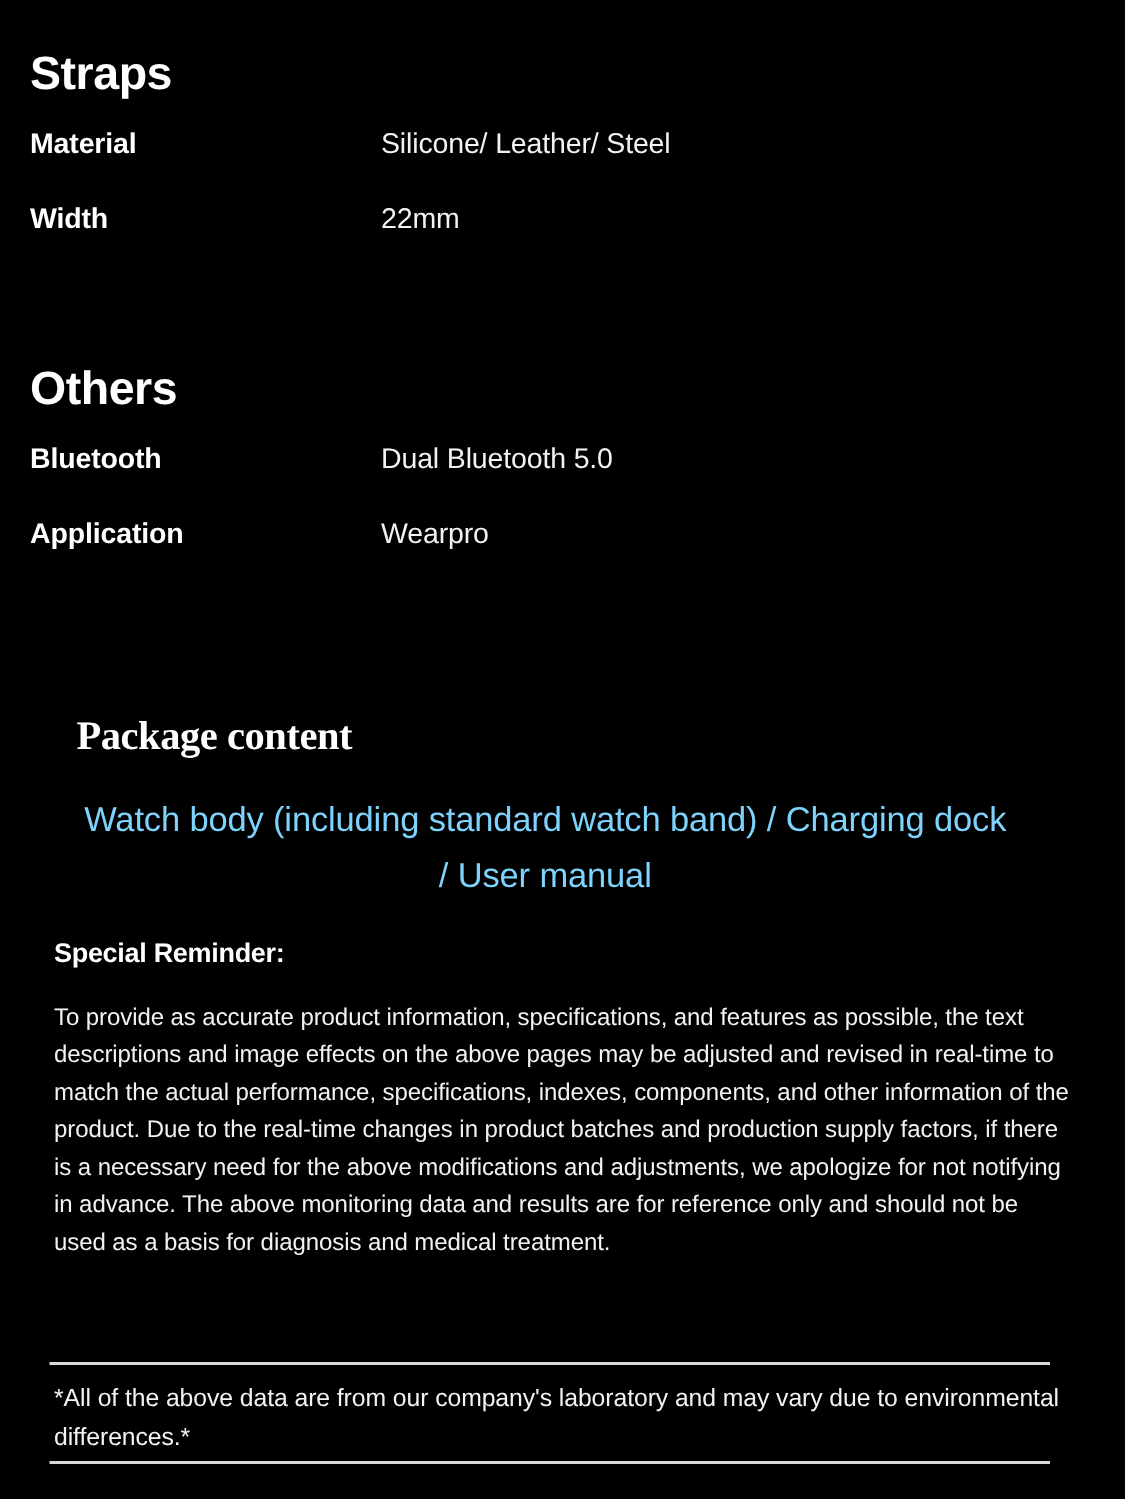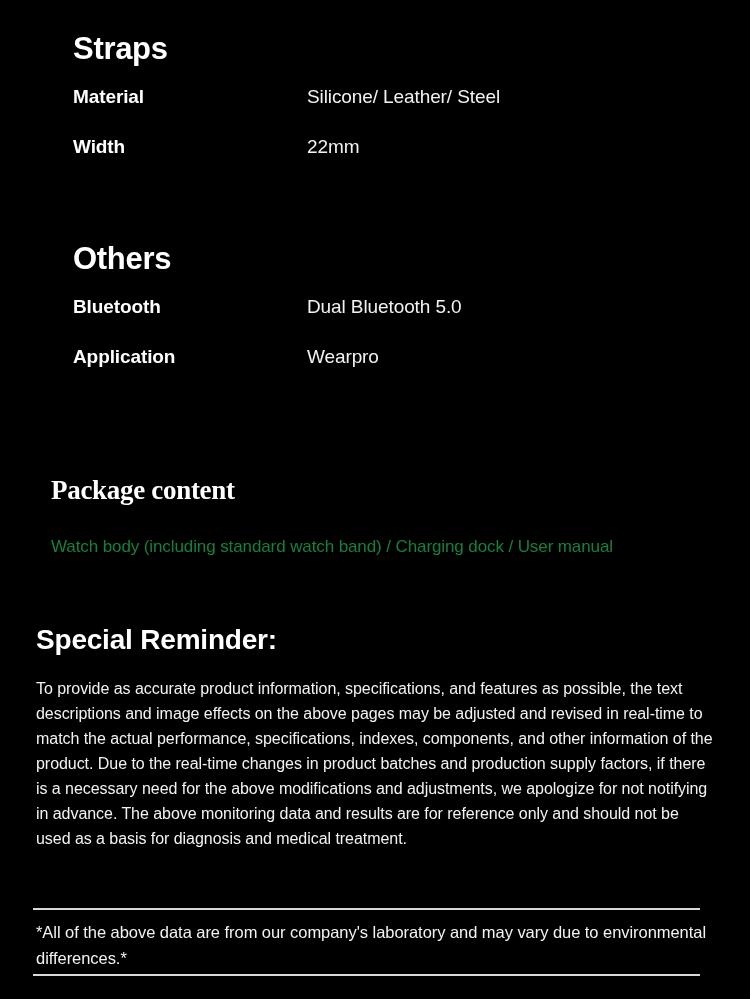--- a/index.html
+++ b/index.html
@@ -18,21 +18,21 @@
   }
 
   .page {
     position: relative;
     width: 750px;
     height: 999px;
   }
 
   
   .spec-section {
-    padding-left: 73px;
+    padding-left: 20px;
   }
 
   .section-heading {
     font-size: 31px;
     font-weight: bold;
     letter-spacing: -0.3px;
     line-height: 1;
     color: #ffffff;
   }
 
@@ -71,36 +71,37 @@
   .package-heading {
     font-size: 27px;
     font-weight: bold;
     line-height: 1;
     letter-spacing: -0.3px;
     font-family: Liberation Serif, serif;
   }
 
   .package-text {
     margin-top: 24px;
-    font-size: 17px;
+    font-size: 23px;
     font-weight: normal;
     line-height: 37px;
-    color: #15803d;
+    color: #7dd3fc;
     max-width: 625px;
     letter-spacing: -0.1px;
+    text-align: center;
   }
 
   
   .reminder-block {
     padding-left: 36px;
     padding-right: 35px;
   }
 
   .reminder-heading {
-    font-size: 28px;
+    font-size: 18px;
     font-weight: bold;
     line-height: 1;
     letter-spacing: -0.2px;
   }
 
   .reminder-text {
     margin-top: 22px;
     font-size: 16px;
     line-height: 25px;
     color: #f2f2f2;

